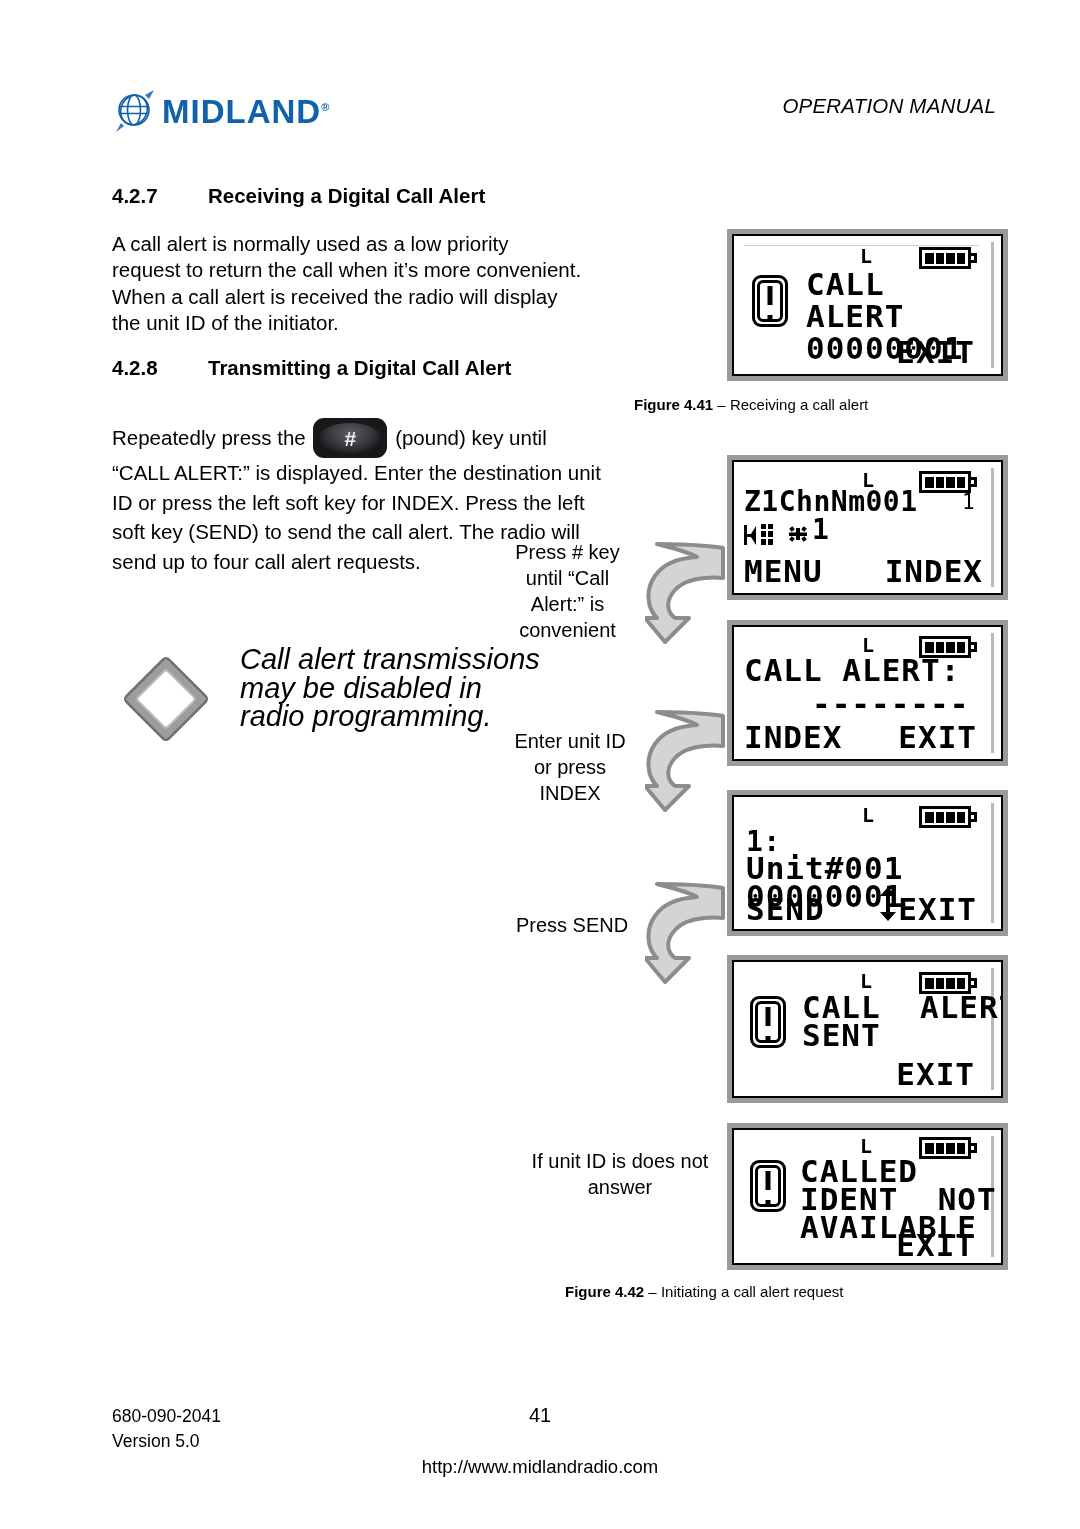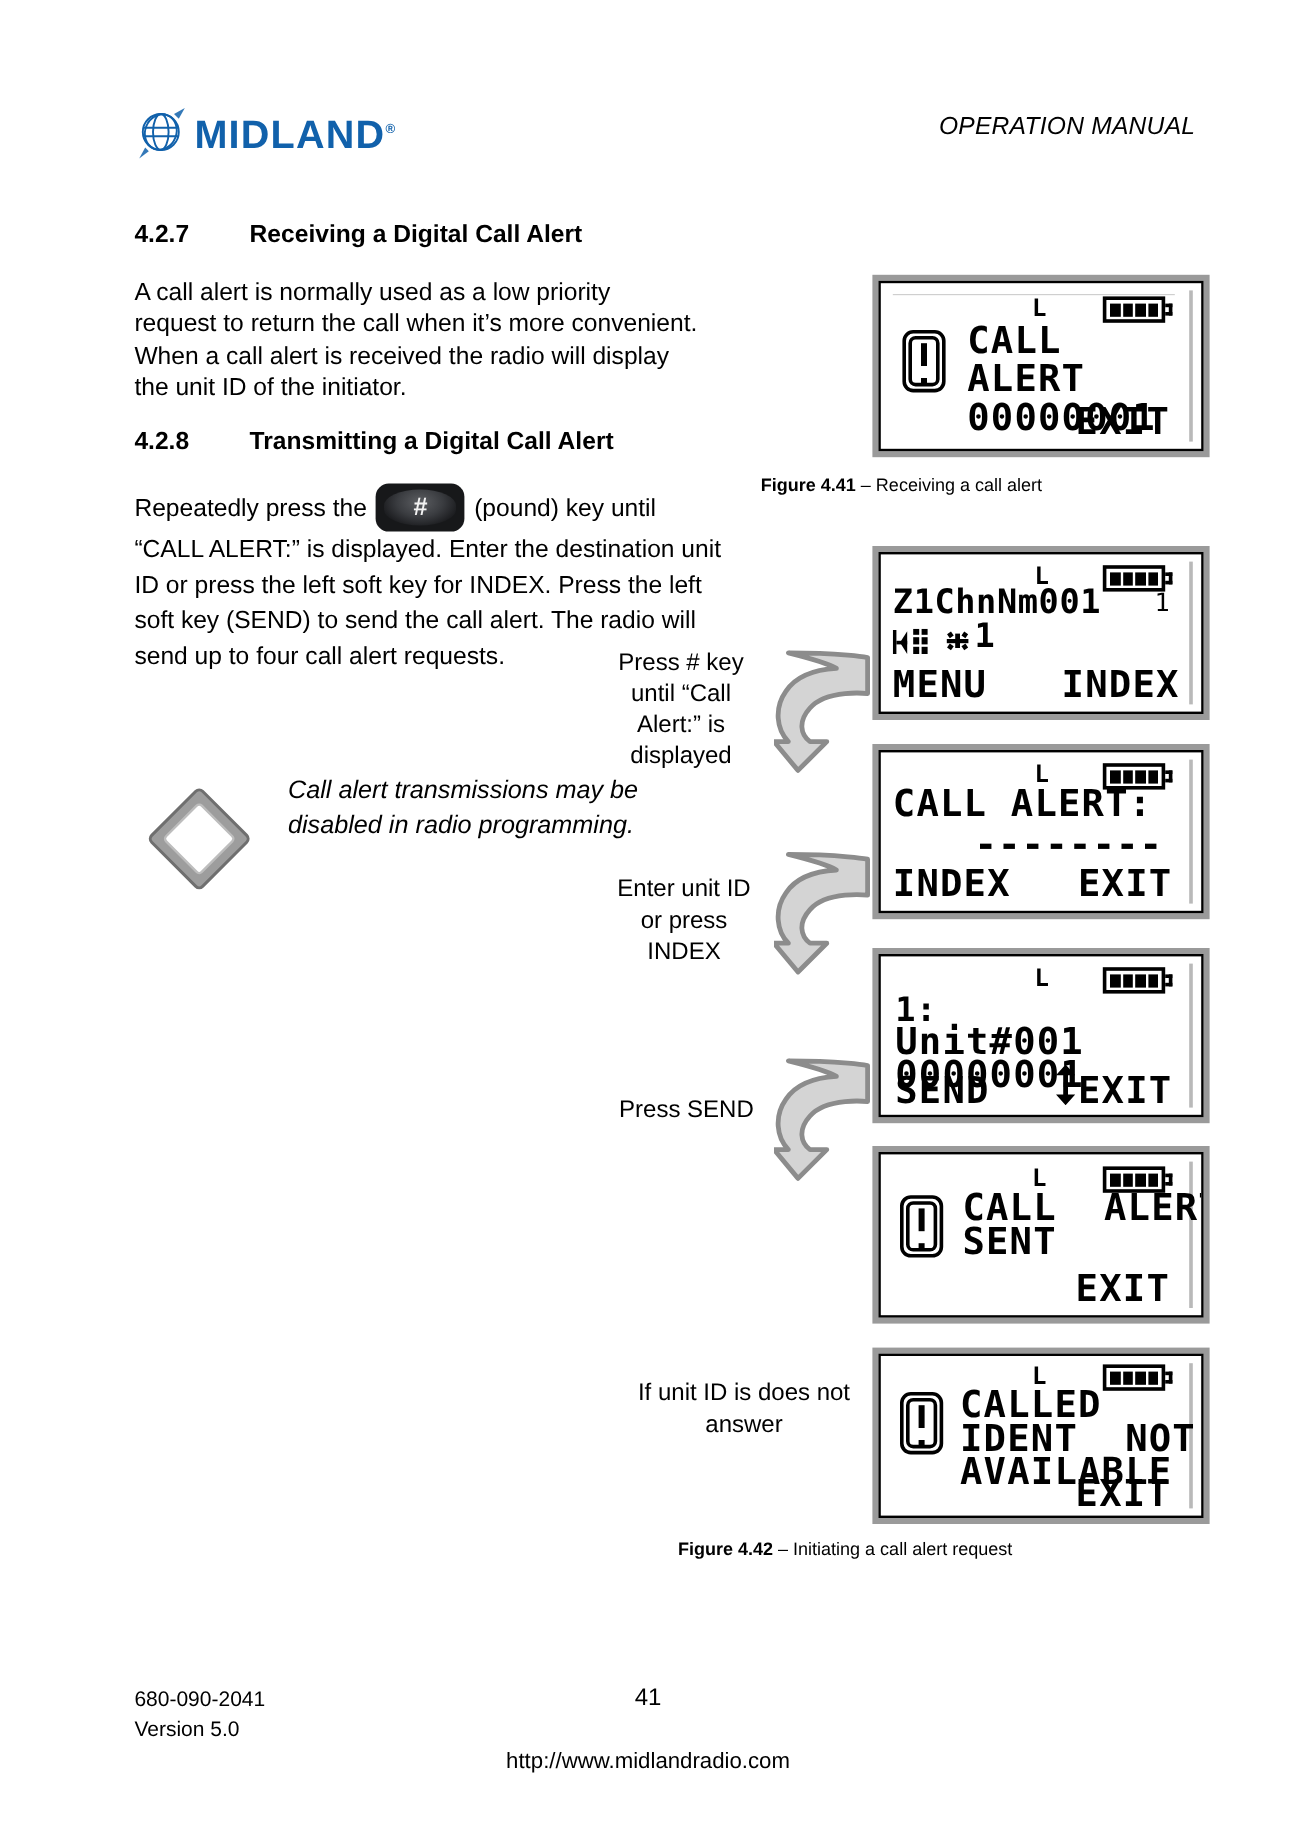--- a/index.html
+++ b/index.html
@@ -66,21 +66,21 @@
   #body-para-1 {
     position: absolute;
     left: 112px; top: 231px;
     width: 470px;
     font-size: 20.5px;
     line-height: 26.4px;
   }
 
   #transmit-para {
     position: absolute;
-    left: 112px; top: 403px;
+    left: 112px; top: 418px;
     width: 490px;
     font-size: 20.5px;
     line-height: 29.5px;
   }
   #pound-key-icon {
     display: inline-block;
     width: 74px;
     height: 40px;
     vertical-align: -13px;
     border-radius: 11px;
@@ -116,21 +116,21 @@
   #note-icon {
     position: absolute;
     left: 0; top: 8px;
     width: 92px; height: 92px;
   }
   #note-text {
     position: absolute;
     left: 120px; top: 0;
     width: 300px;
     font-style: italic;
-    font-size: 21px;
+    font-size: 29px;
     line-height: 28.5px;
   }
 
   
   .fig-caption {
     position: absolute;
     font-size: 15px;
     white-space: nowrap;
   }
   .fig-caption b { font-weight: bold; }
@@ -535,21 +535,21 @@
         <span class="dot"></span>
     </span>
 
     <span class="lcd-txt t-big" style="left:66px; top:26px;">CALLED</span>
     <span class="lcd-txt t-big" style="left:66px; top:54px;">IDENT  NOT</span>
     <span class="lcd-txt t-big" style="left:66px; top:82px;">AVAILABLE</span>
     <span class="lcd-txt t-big" style="right:26px; bottom:2px;">EXIT</span>
   </div>
 </div>
 
-<div class="flow-label" style="left:500px; top:539px; width:135px;">Press # key until “Call Alert:” is displayed</div>
+<div class="flow-label" style="left:500px; top:539px; width:135px;">Press # key until “Call Alert:” is convenient</div>
 
 <span class="flow-arrow" style="left:645px; top:538px;">
   <svg width="86" height="130" viewBox="0 0 86 130" aria-hidden="true">
     <path d="M12 6 C 56 6, 78 10, 78 10 L78 40 C78 40, 44 36, 30 52 C20 63, 22 74, 30 80 L44 80 L20 104 L0 80 L12 80 C2 70, 0 52, 10 38 C18 26, 34 20, 52 19 L52 19 C44 14, 28 10, 12 6 Z" fill="#d4d4d4" stroke="#8c8c8c" stroke-width="4" stroke-linejoin="round"></path>
   </svg>
 </span>
 
 <div class="flow-label" style="left:505px; top:728px; width:130px;">Enter unit ID or press INDEX</div>
 
 <span class="flow-arrow" style="left:645px; top:706px;">

